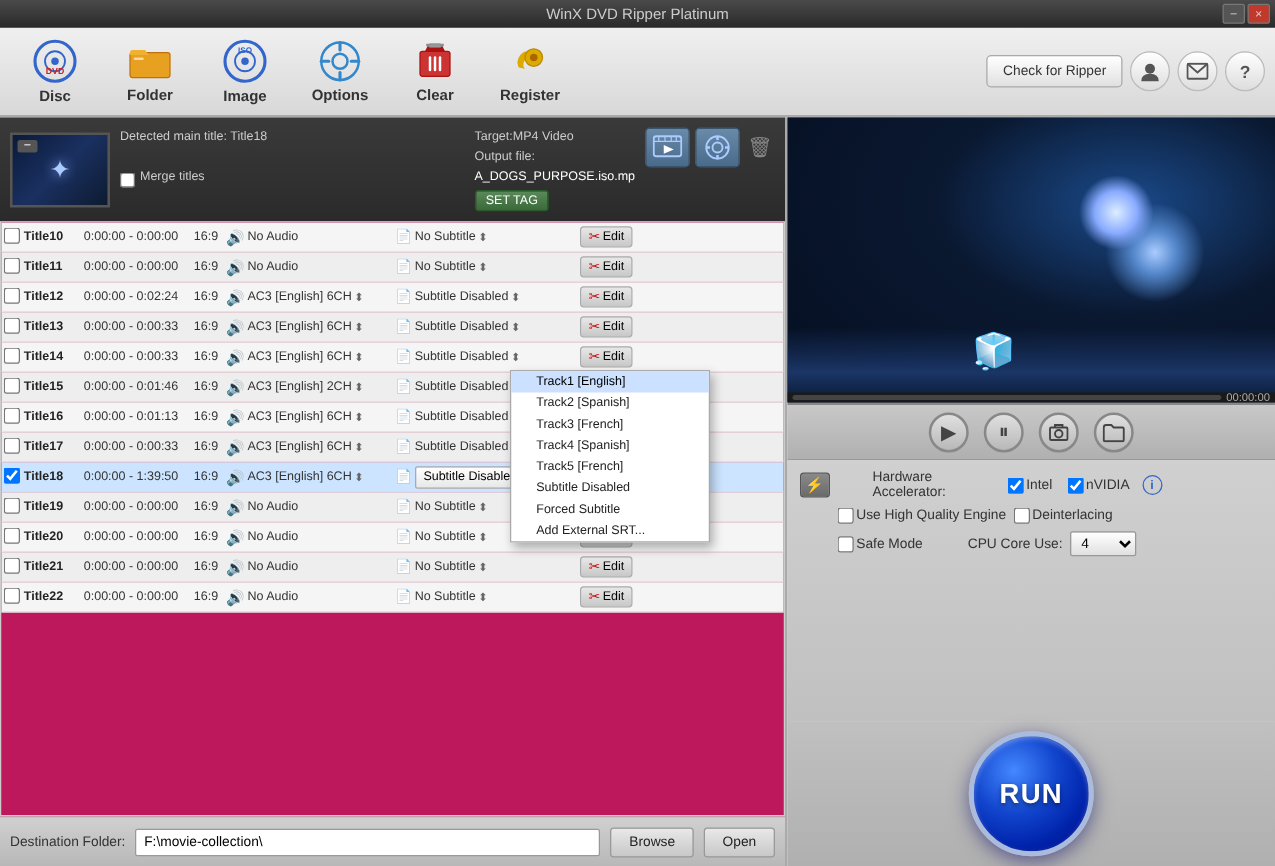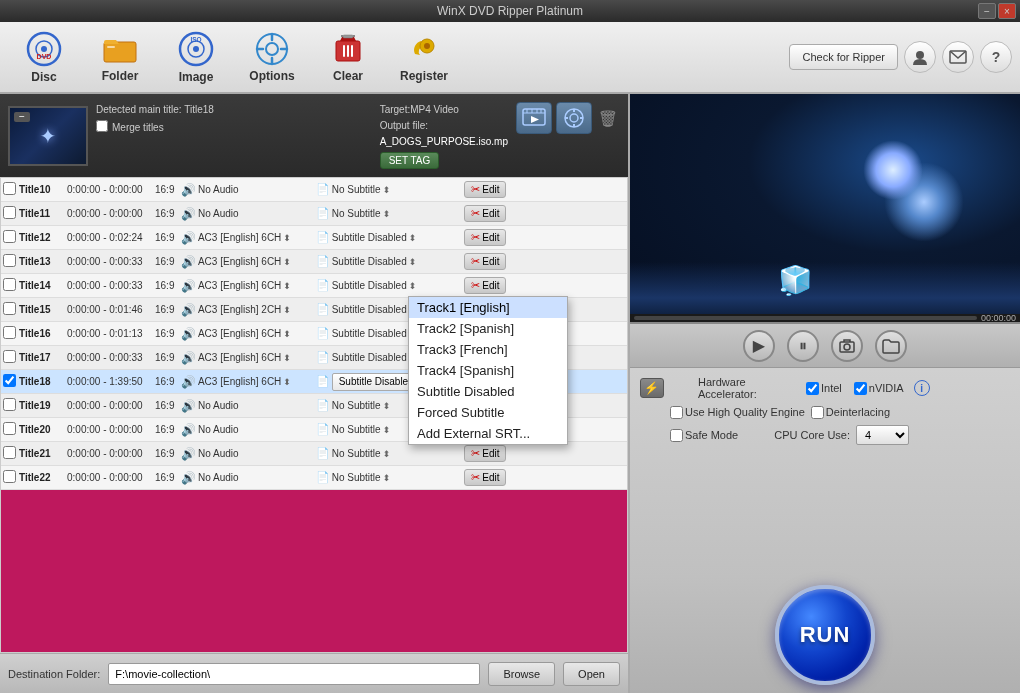--- a/index.html
+++ b/index.html
@@ -131,21 +131,21 @@
       position: absolute;
       top: 4px; left: 4px;
       background: #555;
       color: #fff;
       width: 16px; height: 10px;
       display: flex; align-items: center; justify-content: center;
       font-size: 10px;
       border-radius: 2px;
     }
     .info-text { color: #ccc; font-size: 10px; line-height: 1.6; flex: 1; }
-    .info-text .merge-row { display: flex; align-items: flex-start; gap: 4px; margin-top: 2px; }
+    .info-text .merge-row { display: flex; align-items: flex-end; gap: 4px; margin-top: 16px; }
     .info-text input[type=checkbox] { width: 12px; height: 12px; }
     .target-info { color: #ccc; font-size: 10px; line-height: 1.6; }
     .target-info .output-file { color: #fff; font-size: 10px; }
     .set-tag-btn {
       background: linear-gradient(to bottom, #5a8a5a, #3a6a3a);
       color: #fff;
       border: 1px solid #2a5a2a;
       padding: 2px 8px;
       border-radius: 3px;
       cursor: pointer;
@@ -221,22 +221,22 @@
       position: absolute;
       left: 408px;
       top: 296px;
       background: #fff;
       border: 1px solid #aaa;
       z-index: 100;
       width: 160px;
       box-shadow: 2px 4px 8px rgba(0,0,0,0.3);
     }
     .dropdown-overlay .dd-item {
-      padding: 3px 8px;
-      font-size: 13px;
+      padding: 3px 20px;
+      font-size: 10px;
       cursor: pointer;
       color: #222;
     }
     .dropdown-overlay .dd-item.dd-selected { background: #cce0ff; color: #000; }
 
     
     .subtitle-select {
       border: 1px solid #aaa;
       background: linear-gradient(to bottom, #fff, #e8e8e8);
       font-size: 10px;
@@ -962,16 +962,17 @@
     </div>
 
   </div>
 </div>
 
 <div class="dropdown-overlay" id="subtitleDropdown">
 <div class="dd-item dd-selected">Track1 [English]</div>
     <div class="dd-item">Track2 [Spanish]</div>
     <div class="dd-item">Track3 [French]</div>
     <div class="dd-item">Track4 [Spanish]</div>
+    <div class="dd-item">Track5 [French]</div>
     <div class="dd-item">Subtitle Disabled</div>
     <div class="dd-item">Forced Subtitle</div>
     <div class="dd-item">Add External SRT...</div>
   </div>
 
 </body></html>

